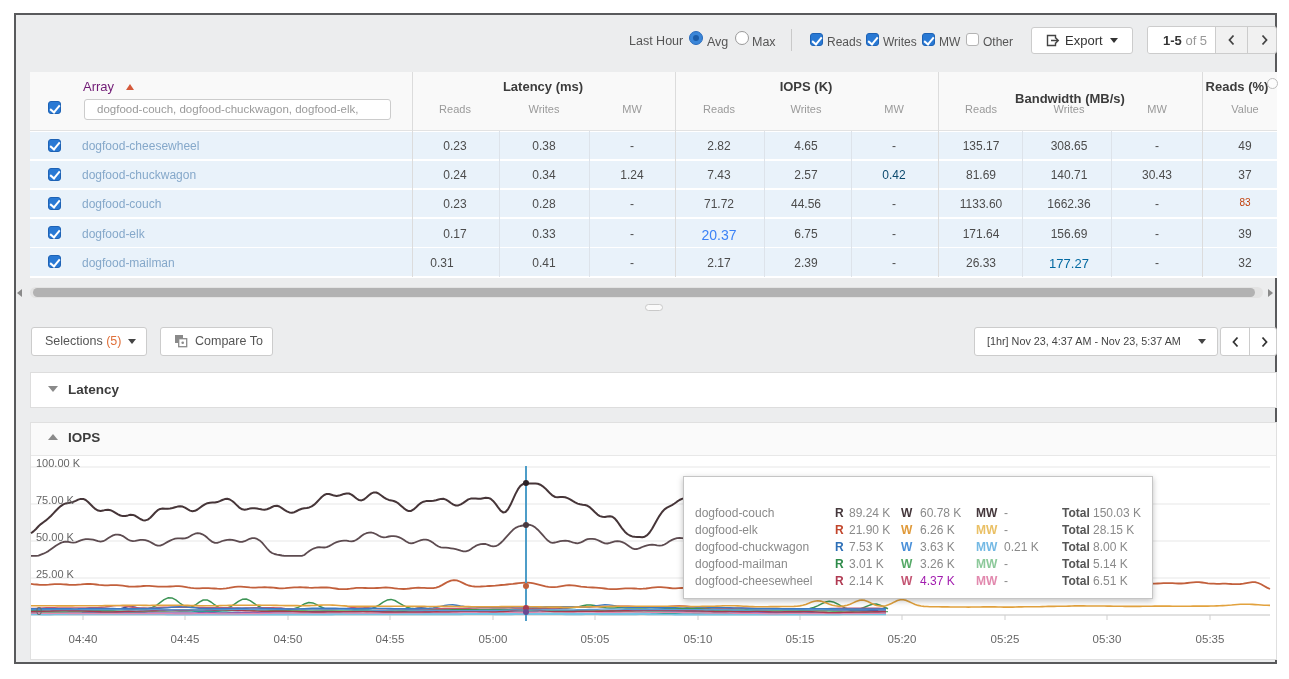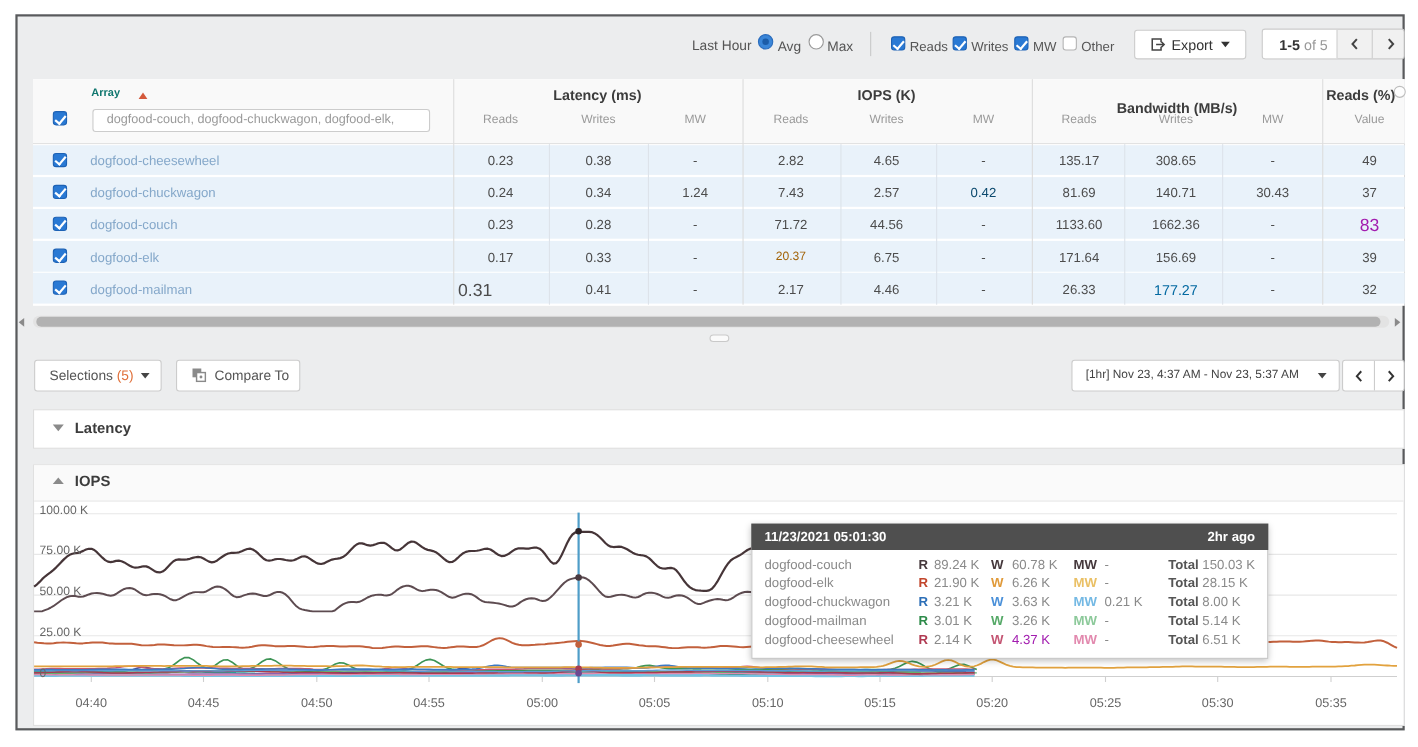--- a/index.html
+++ b/index.html
@@ -45,21 +45,21 @@
   <svg style="position:absolute;left:78px;top:7px" width="12" height="12" viewBox="0 0 12 12">
       <path d="M7.5 1.5 L3.5 6 L7.5 10.5" fill="none" stroke="#444" stroke-width="1.8"></path>
     </svg>
   <svg style="position:absolute;left:110px;top:7px" width="12" height="12" viewBox="0 0 12 12">
       <path d="M4.5 1.5 L8.5 6 L4.5 10.5" fill="none" stroke="#444" stroke-width="1.8"></path>
     </svg>
 </div>
 <div class="t" style="left:1163px;top:33px;font-size:13px;color:#333;font-weight:bold">1-5 <span style="font-weight:normal;color:#999">of 5</span></div>
 <div class="card" style="left:30px;top:72px;width:1247px;height:206px"></div>
 <div class="abs" style="left:30px;top:72px;width:1247px;height:59px;background:#f9f9f9;border-bottom:1px solid #e2e2e2"></div>
-<div class="t" style="left:83px;top:79px;font-size:10px;font-weight:bold;color:#0f766e">Array</div>
+<div class="t" style="left:83px;top:79px;font-size:13px;font-weight:normal;color:#701a75">Array</div>
 <div class="abs" style="left:126px;top:84px;width:0;height:0;border-left:4.5px solid transparent;border-right:4.5px solid transparent;border-bottom:6px solid #d4593b"></div>
 <div class="t" style="left:543px;top:79px;transform:translateX(-50%);font-size:13px;font-weight:bold;color:#3c3c3c">Latency (ms)</div>
 <div class="t" style="left:806px;top:79px;transform:translateX(-50%);font-size:13px;font-weight:bold;color:#3c3c3c">IOPS (K)</div>
 <div class="t" style="left:1070px;top:91px;transform:translateX(-50%);font-size:13px;font-weight:bold;color:#3c3c3c">Bandwidth (MB/s)</div>
 <div class="t" style="left:1237px;top:79px;transform:translateX(-50%);font-size:13px;font-weight:bold;color:#3c3c3c">Reads (%)</div>
 <div class="abs" style="left:1267px;top:78px;width:11px;height:11px;border-radius:50%;border:1.5px solid #bdbdbd;background:#fdfdfd"></div>
 <div class="t" style="left:455px;top:103px;transform:translateX(-50%);font-size:11px;color:#9a9a9a">Reads</div>
 <div class="t" style="left:544px;top:103px;transform:translateX(-50%);font-size:11px;color:#9a9a9a">Writes</div>
 <div class="t" style="left:632px;top:103px;transform:translateX(-50%);font-size:11px;color:#9a9a9a">MW</div>
 <div class="t" style="left:719px;top:103px;transform:translateX(-50%);font-size:11px;color:#9a9a9a">Reads</div>
@@ -103,42 +103,42 @@
 <div class="t" style="left:82px;top:197.4px;font-size:12px;color:#85a8ca">dogfood-couch</div>
 <div class="t" style="left:455px;top:197.4px;transform:translateX(-50%);font-size:12px;color:#4c4c4c">0.23</div>
 <div class="t" style="left:544px;top:197.4px;transform:translateX(-50%);font-size:12px;color:#4c4c4c">0.28</div>
 <div class="t" style="left:632px;top:197.4px;transform:translateX(-50%);font-size:12px;color:#4c4c4c">-</div>
 <div class="t" style="left:719px;top:197.4px;transform:translateX(-50%);font-size:12px;color:#4c4c4c">71.72</div>
 <div class="t" style="left:806px;top:197.4px;transform:translateX(-50%);font-size:12px;color:#4c4c4c">44.56</div>
 <div class="t" style="left:894px;top:197.4px;transform:translateX(-50%);font-size:12px;color:#4c4c4c">-</div>
 <div class="t" style="left:981px;top:197.4px;transform:translateX(-50%);font-size:12px;color:#4c4c4c">1133.60</div>
 <div class="t" style="left:1069px;top:197.4px;transform:translateX(-50%);font-size:12px;color:#4c4c4c">1662.36</div>
 <div class="t" style="left:1157px;top:197.4px;transform:translateX(-50%);font-size:12px;color:#4c4c4c">-</div>
-<div class="t" style="left:1245px;top:197.4px;transform:translateX(-50%);font-size:16px;color:#a21caf">83</div>
+<div class="t" style="left:1245px;top:197.4px;transform:translateX(-50%);font-size:10px;color:#c2410c">83</div>
 <div class="abs" style="left:30px;top:219.1px;width:1247px;height:27.6px;background:#e9f2fa"></div>
 <div class="cb" style="left:48px;top:226.1px"></div>
 <div class="t" style="left:82px;top:226.6px;font-size:12px;color:#85a8ca">dogfood-elk</div>
 <div class="t" style="left:455px;top:226.6px;transform:translateX(-50%);font-size:12px;color:#4c4c4c">0.17</div>
 <div class="t" style="left:544px;top:226.6px;transform:translateX(-50%);font-size:12px;color:#4c4c4c">0.33</div>
 <div class="t" style="left:632px;top:226.6px;transform:translateX(-50%);font-size:12px;color:#4c4c4c">-</div>
-<div class="t" style="left:719px;top:226.6px;transform:translateX(-50%);font-size:11px;color:#a16207">20.37</div>
+<div class="t" style="left:719px;top:226.6px;transform:translateX(-50%);font-size:14px;color:#3b82f6">20.37</div>
 <div class="t" style="left:806px;top:226.6px;transform:translateX(-50%);font-size:12px;color:#4c4c4c">6.75</div>
 <div class="t" style="left:894px;top:226.6px;transform:translateX(-50%);font-size:12px;color:#4c4c4c">-</div>
 <div class="t" style="left:981px;top:226.6px;transform:translateX(-50%);font-size:12px;color:#4c4c4c">171.64</div>
 <div class="t" style="left:1069px;top:226.6px;transform:translateX(-50%);font-size:12px;color:#4c4c4c">156.69</div>
 <div class="t" style="left:1157px;top:226.6px;transform:translateX(-50%);font-size:12px;color:#4c4c4c">-</div>
 <div class="t" style="left:1245px;top:226.6px;transform:translateX(-50%);font-size:12px;color:#4c4c4c">39</div>
 <div class="abs" style="left:30px;top:248.3px;width:1247px;height:27.6px;background:#e9f2fa"></div>
 <div class="cb" style="left:48px;top:255.3px"></div>
 <div class="t" style="left:82px;top:255.8px;font-size:12px;color:#85a8ca">dogfood-mailman</div>
-<div class="t" style="left:432px;top:255.8px;transform:translateX(-50%);font-size:16px;color:#4c4c4c">0.31</div>
+<div class="t" style="left:442px;top:255.8px;transform:translateX(-50%);font-size:12px;color:#4c4c4c">0.31</div>
 <div class="t" style="left:544px;top:255.8px;transform:translateX(-50%);font-size:12px;color:#4c4c4c">0.41</div>
 <div class="t" style="left:632px;top:255.8px;transform:translateX(-50%);font-size:12px;color:#4c4c4c">-</div>
 <div class="t" style="left:719px;top:255.8px;transform:translateX(-50%);font-size:12px;color:#4c4c4c">2.17</div>
-<div class="t" style="left:806px;top:255.8px;transform:translateX(-50%);font-size:12px;color:#4c4c4c">4.46</div>
+<div class="t" style="left:806px;top:255.8px;transform:translateX(-50%);font-size:12px;color:#4c4c4c">2.39</div>
 <div class="t" style="left:894px;top:255.8px;transform:translateX(-50%);font-size:12px;color:#4c4c4c">-</div>
 <div class="t" style="left:981px;top:255.8px;transform:translateX(-50%);font-size:12px;color:#4c4c4c">26.33</div>
 <div class="t" style="left:1069px;top:255.8px;transform:translateX(-50%);font-size:13px;color:#0369a1">177.27</div>
 <div class="t" style="left:1157px;top:255.8px;transform:translateX(-50%);font-size:12px;color:#4c4c4c">-</div>
 <div class="t" style="left:1245px;top:255.8px;transform:translateX(-50%);font-size:12px;color:#4c4c4c">32</div>
 <div class="gsep" style="left:412px;top:72px;height:205px"></div>
 <div class="gsep" style="left:675px;top:72px;height:205px"></div>
 <div class="gsep" style="left:938px;top:72px;height:205px"></div>
 <div class="gsep" style="left:1202px;top:72px;height:205px"></div>
 <div class="vsep" style="left:499px;top:131px;height:146px"></div>
@@ -234,42 +234,41 @@
 <text x="463" y="187" font-size="11.5" fill="#666" text-anchor="middle">05:00</text>
 <text x="565" y="187" font-size="11.5" fill="#666" text-anchor="middle">05:05</text>
 <text x="668" y="187" font-size="11.5" fill="#666" text-anchor="middle">05:10</text>
 <text x="770" y="187" font-size="11.5" fill="#666" text-anchor="middle">05:15</text>
 <text x="872" y="187" font-size="11.5" fill="#666" text-anchor="middle">05:20</text>
 <text x="975" y="187" font-size="11.5" fill="#666" text-anchor="middle">05:25</text>
 <text x="1077" y="187" font-size="11.5" fill="#666" text-anchor="middle">05:30</text>
 <text x="1180" y="187" font-size="11.5" fill="#666" text-anchor="middle">05:35</text>
 </svg>
 <div class="abs" style="left:683px;top:476px;width:470px;height:123px;background:#fff;border:1px solid #c5c5c5;box-shadow:0 2px 6px rgba(0,0,0,.25)">
-<div style="position:absolute;left:-1px;top:-1px;width:470px;height:24px;background:#4f4f4f;color:#fff;font-size:12px;font-weight:bold;line-height:24px;padding:0 12px">11/23/2021 05:01:30<span style="float:right">2hr ago</span></div>
 <div style="position:absolute;left:11px;top:29px;font-size:12px;color:#8a8a8a">dogfood-couch</div>
 <div style="position:absolute;left:151px;top:29px;font-size:12px;font-weight:bold;color:#45383c">R</div>
 <div style="position:absolute;left:165px;top:29px;font-size:12px;color:#8a8a8a">89.24 K</div>
 <div style="position:absolute;left:217px;top:29px;font-size:12px;font-weight:bold;color:#45383c">W</div>
 <div style="position:absolute;left:236px;top:29px;font-size:12px;color:#8a8a8a">60.78 K</div>
 <div style="position:absolute;left:292px;top:29px;font-size:12px;font-weight:bold;color:#45383c">MW</div>
 <div style="position:absolute;left:320px;top:29px;font-size:12px;color:#8a8a8a">-</div>
 <div style="position:absolute;left:378px;top:29px;font-size:12px;font-weight:bold;color:#555">Total</div>
 <div style="position:absolute;left:409px;top:29px;font-size:12px;color:#8a8a8a">150.03 K</div>
 <div style="position:absolute;left:11px;top:46px;font-size:12px;color:#8a8a8a">dogfood-elk</div>
 <div style="position:absolute;left:151px;top:46px;font-size:12px;font-weight:bold;color:#c2462c">R</div>
 <div style="position:absolute;left:165px;top:46px;font-size:12px;color:#8a8a8a">21.90 K</div>
 <div style="position:absolute;left:217px;top:46px;font-size:12px;font-weight:bold;color:#e09a3a">W</div>
 <div style="position:absolute;left:236px;top:46px;font-size:12px;color:#8a8a8a">6.26 K</div>
 <div style="position:absolute;left:292px;top:46px;font-size:12px;font-weight:bold;color:#eac065">MW</div>
 <div style="position:absolute;left:320px;top:46px;font-size:12px;color:#8a8a8a">-</div>
 <div style="position:absolute;left:378px;top:46px;font-size:12px;font-weight:bold;color:#555">Total</div>
 <div style="position:absolute;left:409px;top:46px;font-size:12px;color:#8a8a8a">28.15 K</div>
 <div style="position:absolute;left:11px;top:63px;font-size:12px;color:#8a8a8a">dogfood-chuckwagon</div>
 <div style="position:absolute;left:151px;top:63px;font-size:12px;font-weight:bold;color:#2d6fb7">R</div>
-<div style="position:absolute;left:165px;top:63px;font-size:12px;color:#8a8a8a">3.21 K</div>
+<div style="position:absolute;left:165px;top:63px;font-size:12px;color:#8a8a8a">7.53 K</div>
 <div style="position:absolute;left:217px;top:63px;font-size:12px;font-weight:bold;color:#4a90d9">W</div>
 <div style="position:absolute;left:236px;top:63px;font-size:12px;color:#8a8a8a">3.63 K</div>
 <div style="position:absolute;left:292px;top:63px;font-size:12px;font-weight:bold;color:#74b9e4">MW</div>
 <div style="position:absolute;left:320px;top:63px;font-size:12px;color:#8a8a8a">0.21 K</div>
 <div style="position:absolute;left:378px;top:63px;font-size:12px;font-weight:bold;color:#555">Total</div>
 <div style="position:absolute;left:409px;top:63px;font-size:12px;color:#8a8a8a">8.00 K</div>
 <div style="position:absolute;left:11px;top:80px;font-size:12px;color:#8a8a8a">dogfood-mailman</div>
 <div style="position:absolute;left:151px;top:80px;font-size:12px;font-weight:bold;color:#2e8b4a">R</div>
 <div style="position:absolute;left:165px;top:80px;font-size:12px;color:#8a8a8a">3.01 K</div>
 <div style="position:absolute;left:217px;top:80px;font-size:12px;font-weight:bold;color:#55a967">W</div>

